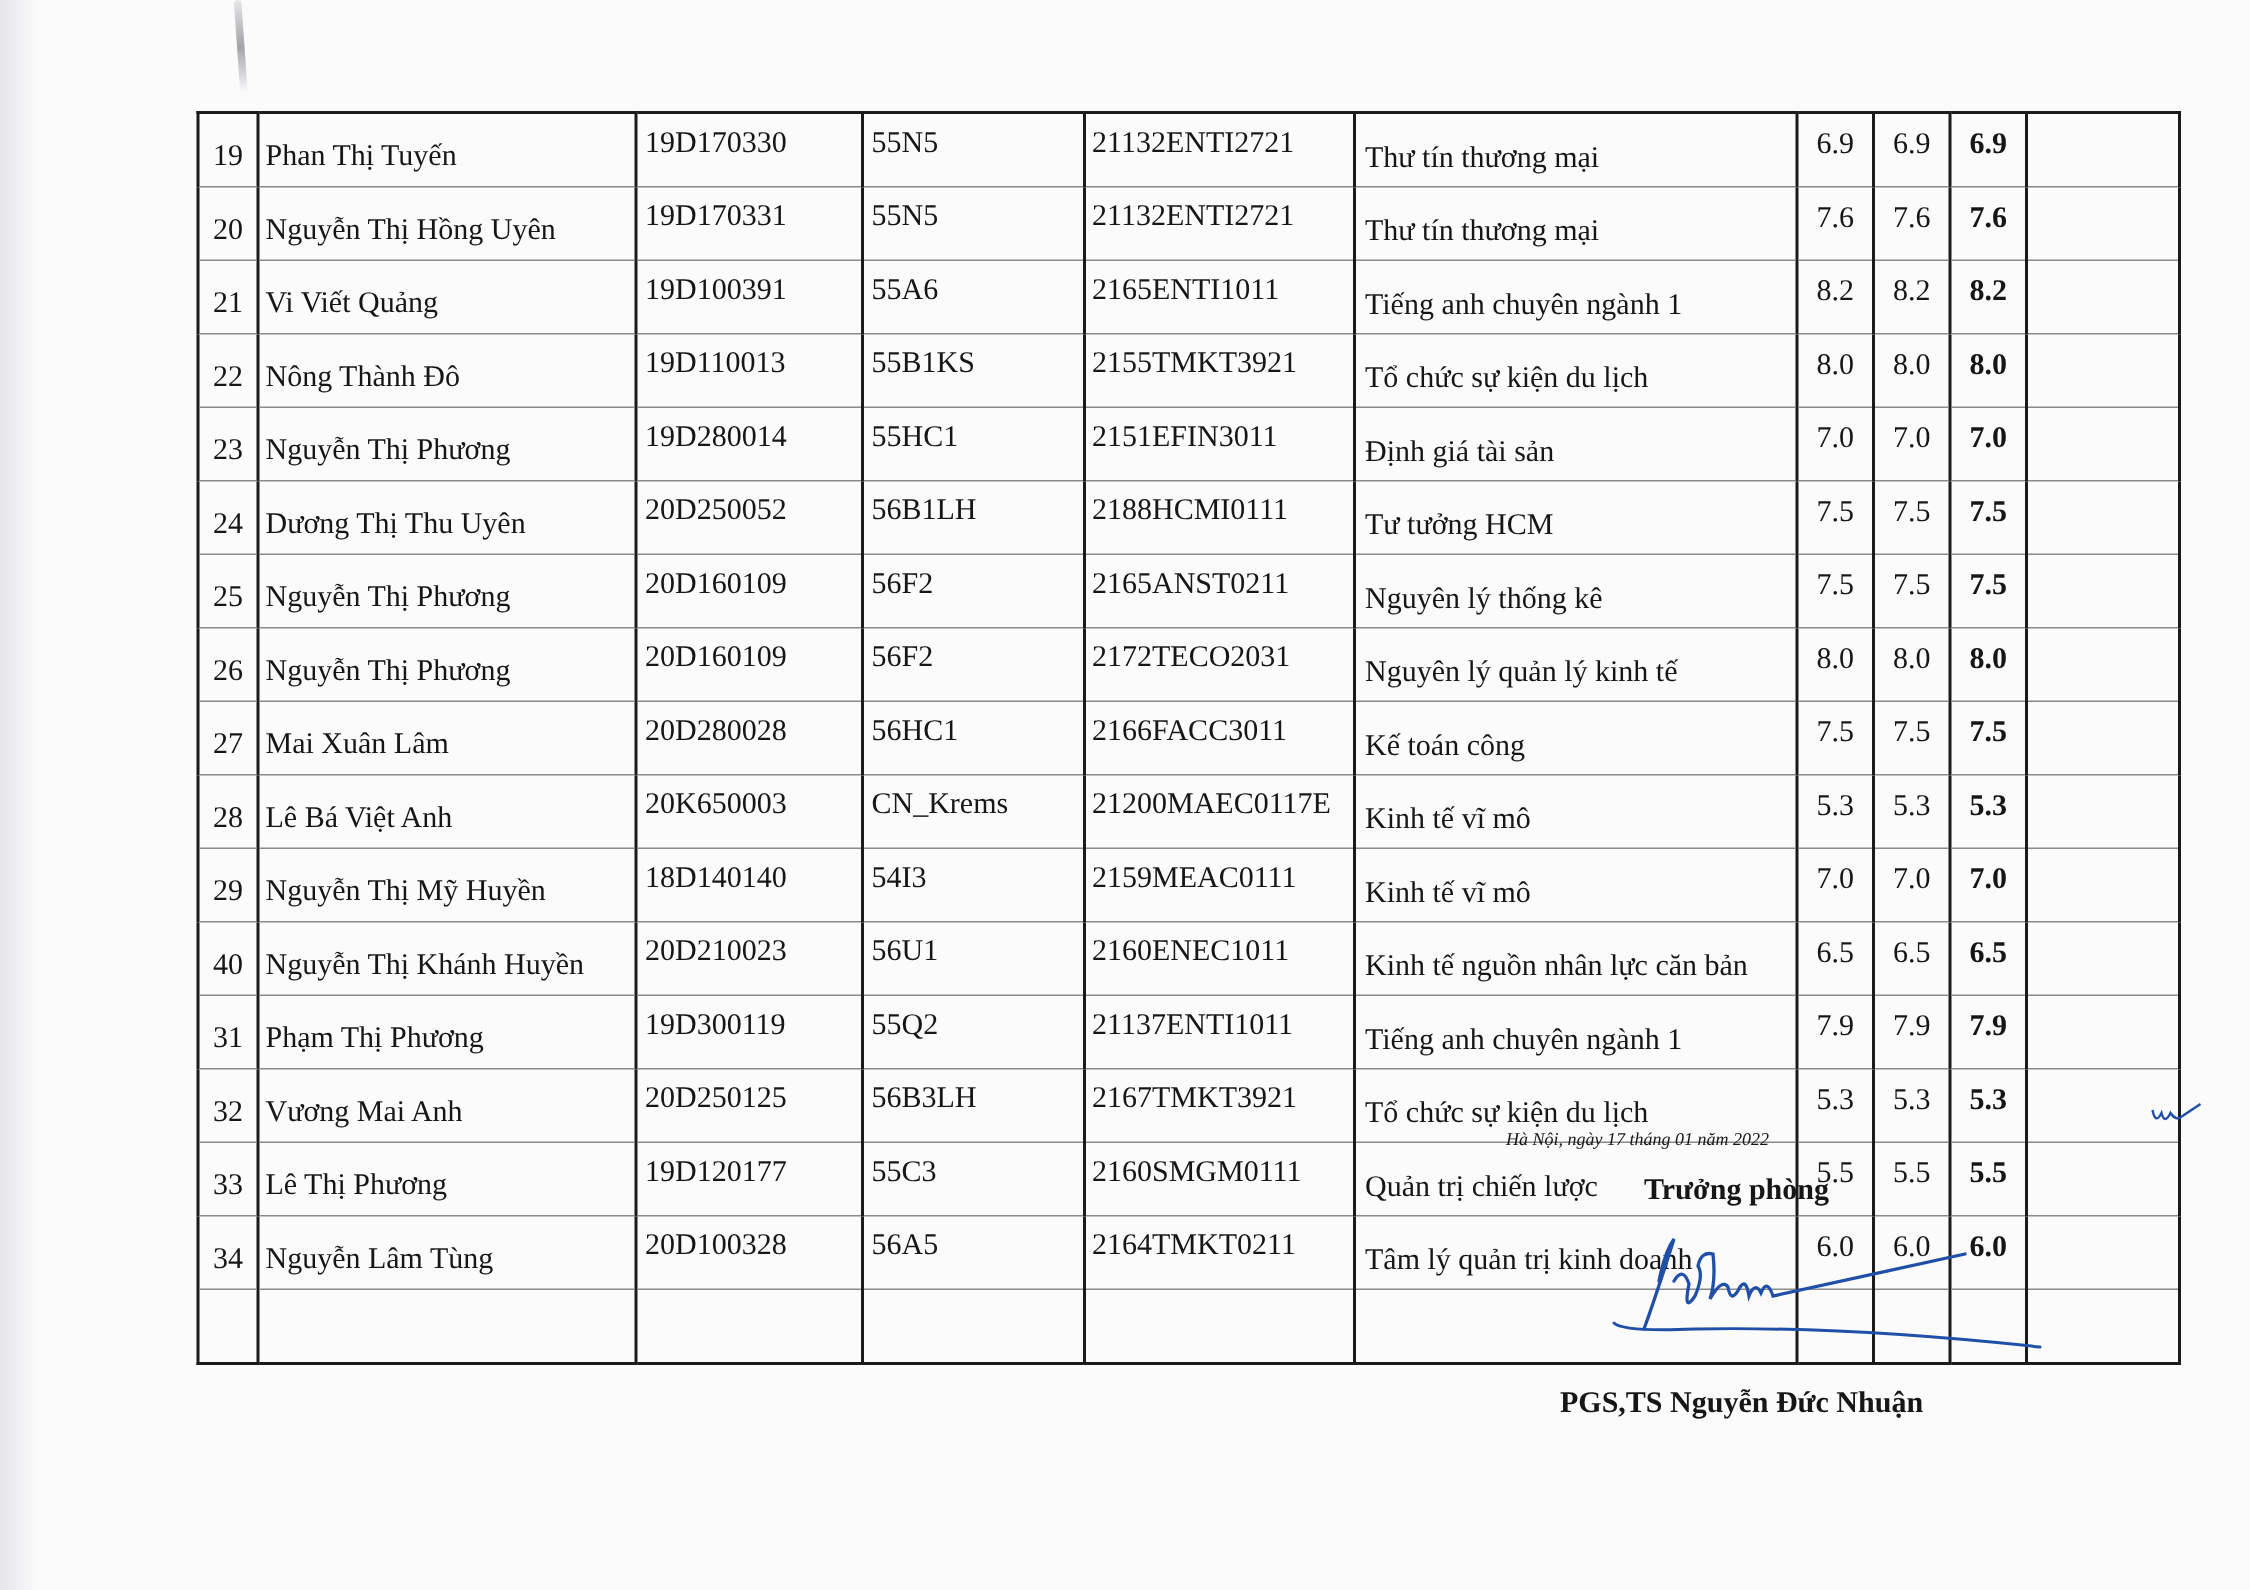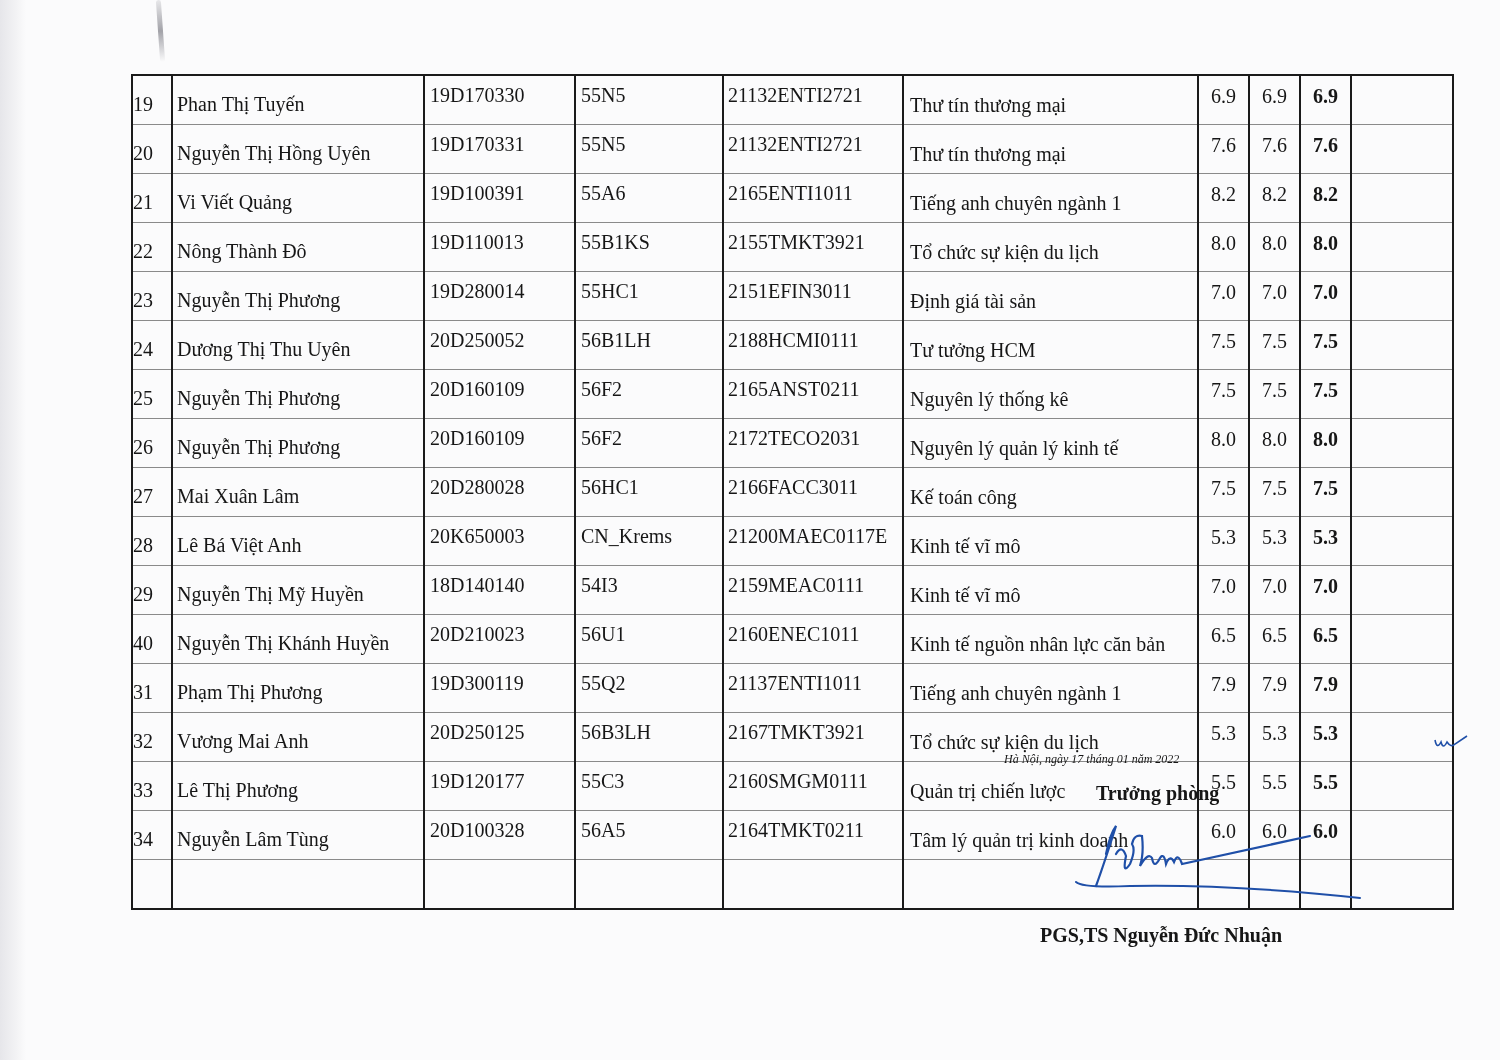--- a/index.html
+++ b/index.html
@@ -26,21 +26,21 @@
     table.grades td {
       border-left: 2px solid #1a1a1a;
       border-right: 2px solid #1a1a1a;
       border-top: 1px solid #8a8a8a;
       border-bottom: 1px solid #8a8a8a;
       height: 38px; padding: 0; font-size: 20px; vertical-align: middle;
       white-space: nowrap; overflow: hidden;
     }
     table.grades tr:first-child td { border-top: 2px solid #1a1a1a; }
     table.grades tr:last-child td { border-bottom: 2px solid #1a1a1a; height: 38px; }
-    .c-stt { width: 38px; font-size: 19px; padding-top: 8px !important; }
+    .c-stt { width: 38px; text-align: center; font-size: 19px; padding-top: 8px !important; }
     .c-name { width: 246px; padding-left: 4px !important; padding-top: 8px !important; }
     .c-id { width: 144px; padding-left: 5px !important; padding-bottom: 10px !important; }
     .c-class { width: 141px; padding-left: 5px !important; padding-bottom: 10px !important; }
     .c-code { width: 174px; padding-left: 4px !important; padding-bottom: 10px !important; margin-left: 33px; }
     .c-subj { width: 287px; padding-left: 6px !important; padding-top: 10px !important; }
     .c-s1, .c-s2, .c-s3 { width: 49px; text-align: center; padding-bottom: 8px !important; }
     .c-s3 { font-weight: bold; }
     .c-note { width: 100px; }
     .initials {
       position: absolute; left: 1433px; top: 730px; width: 36px; height: 22px;

